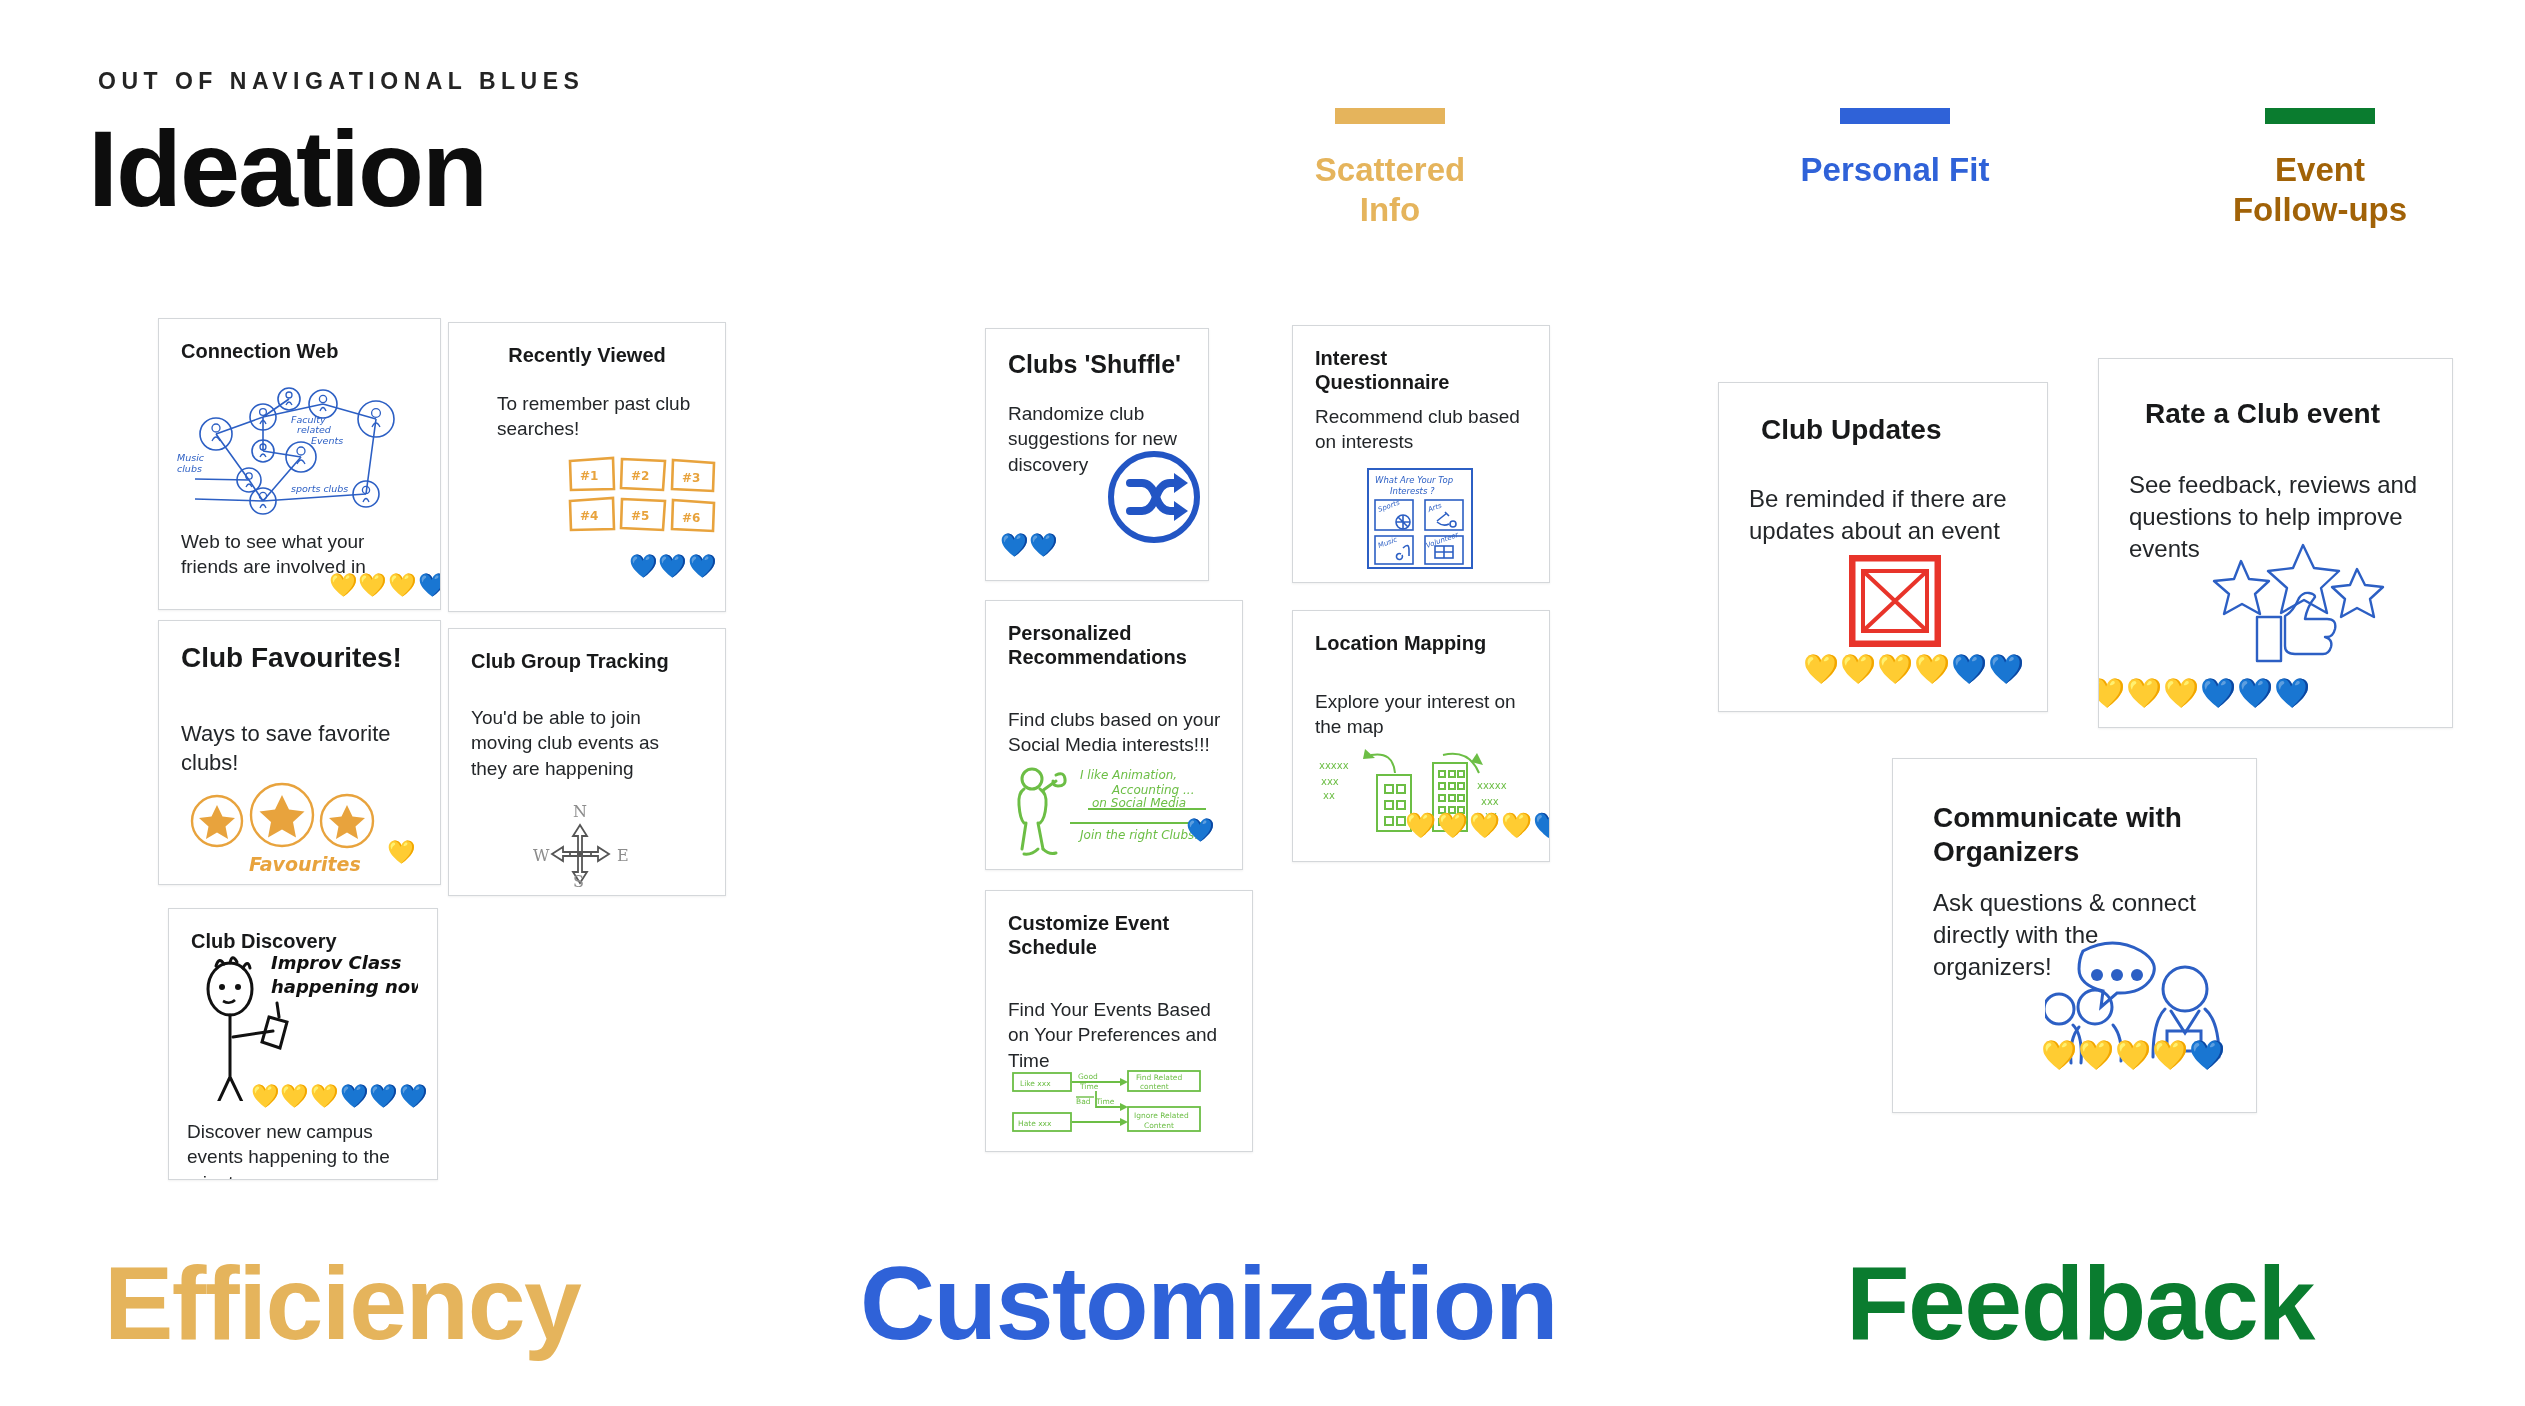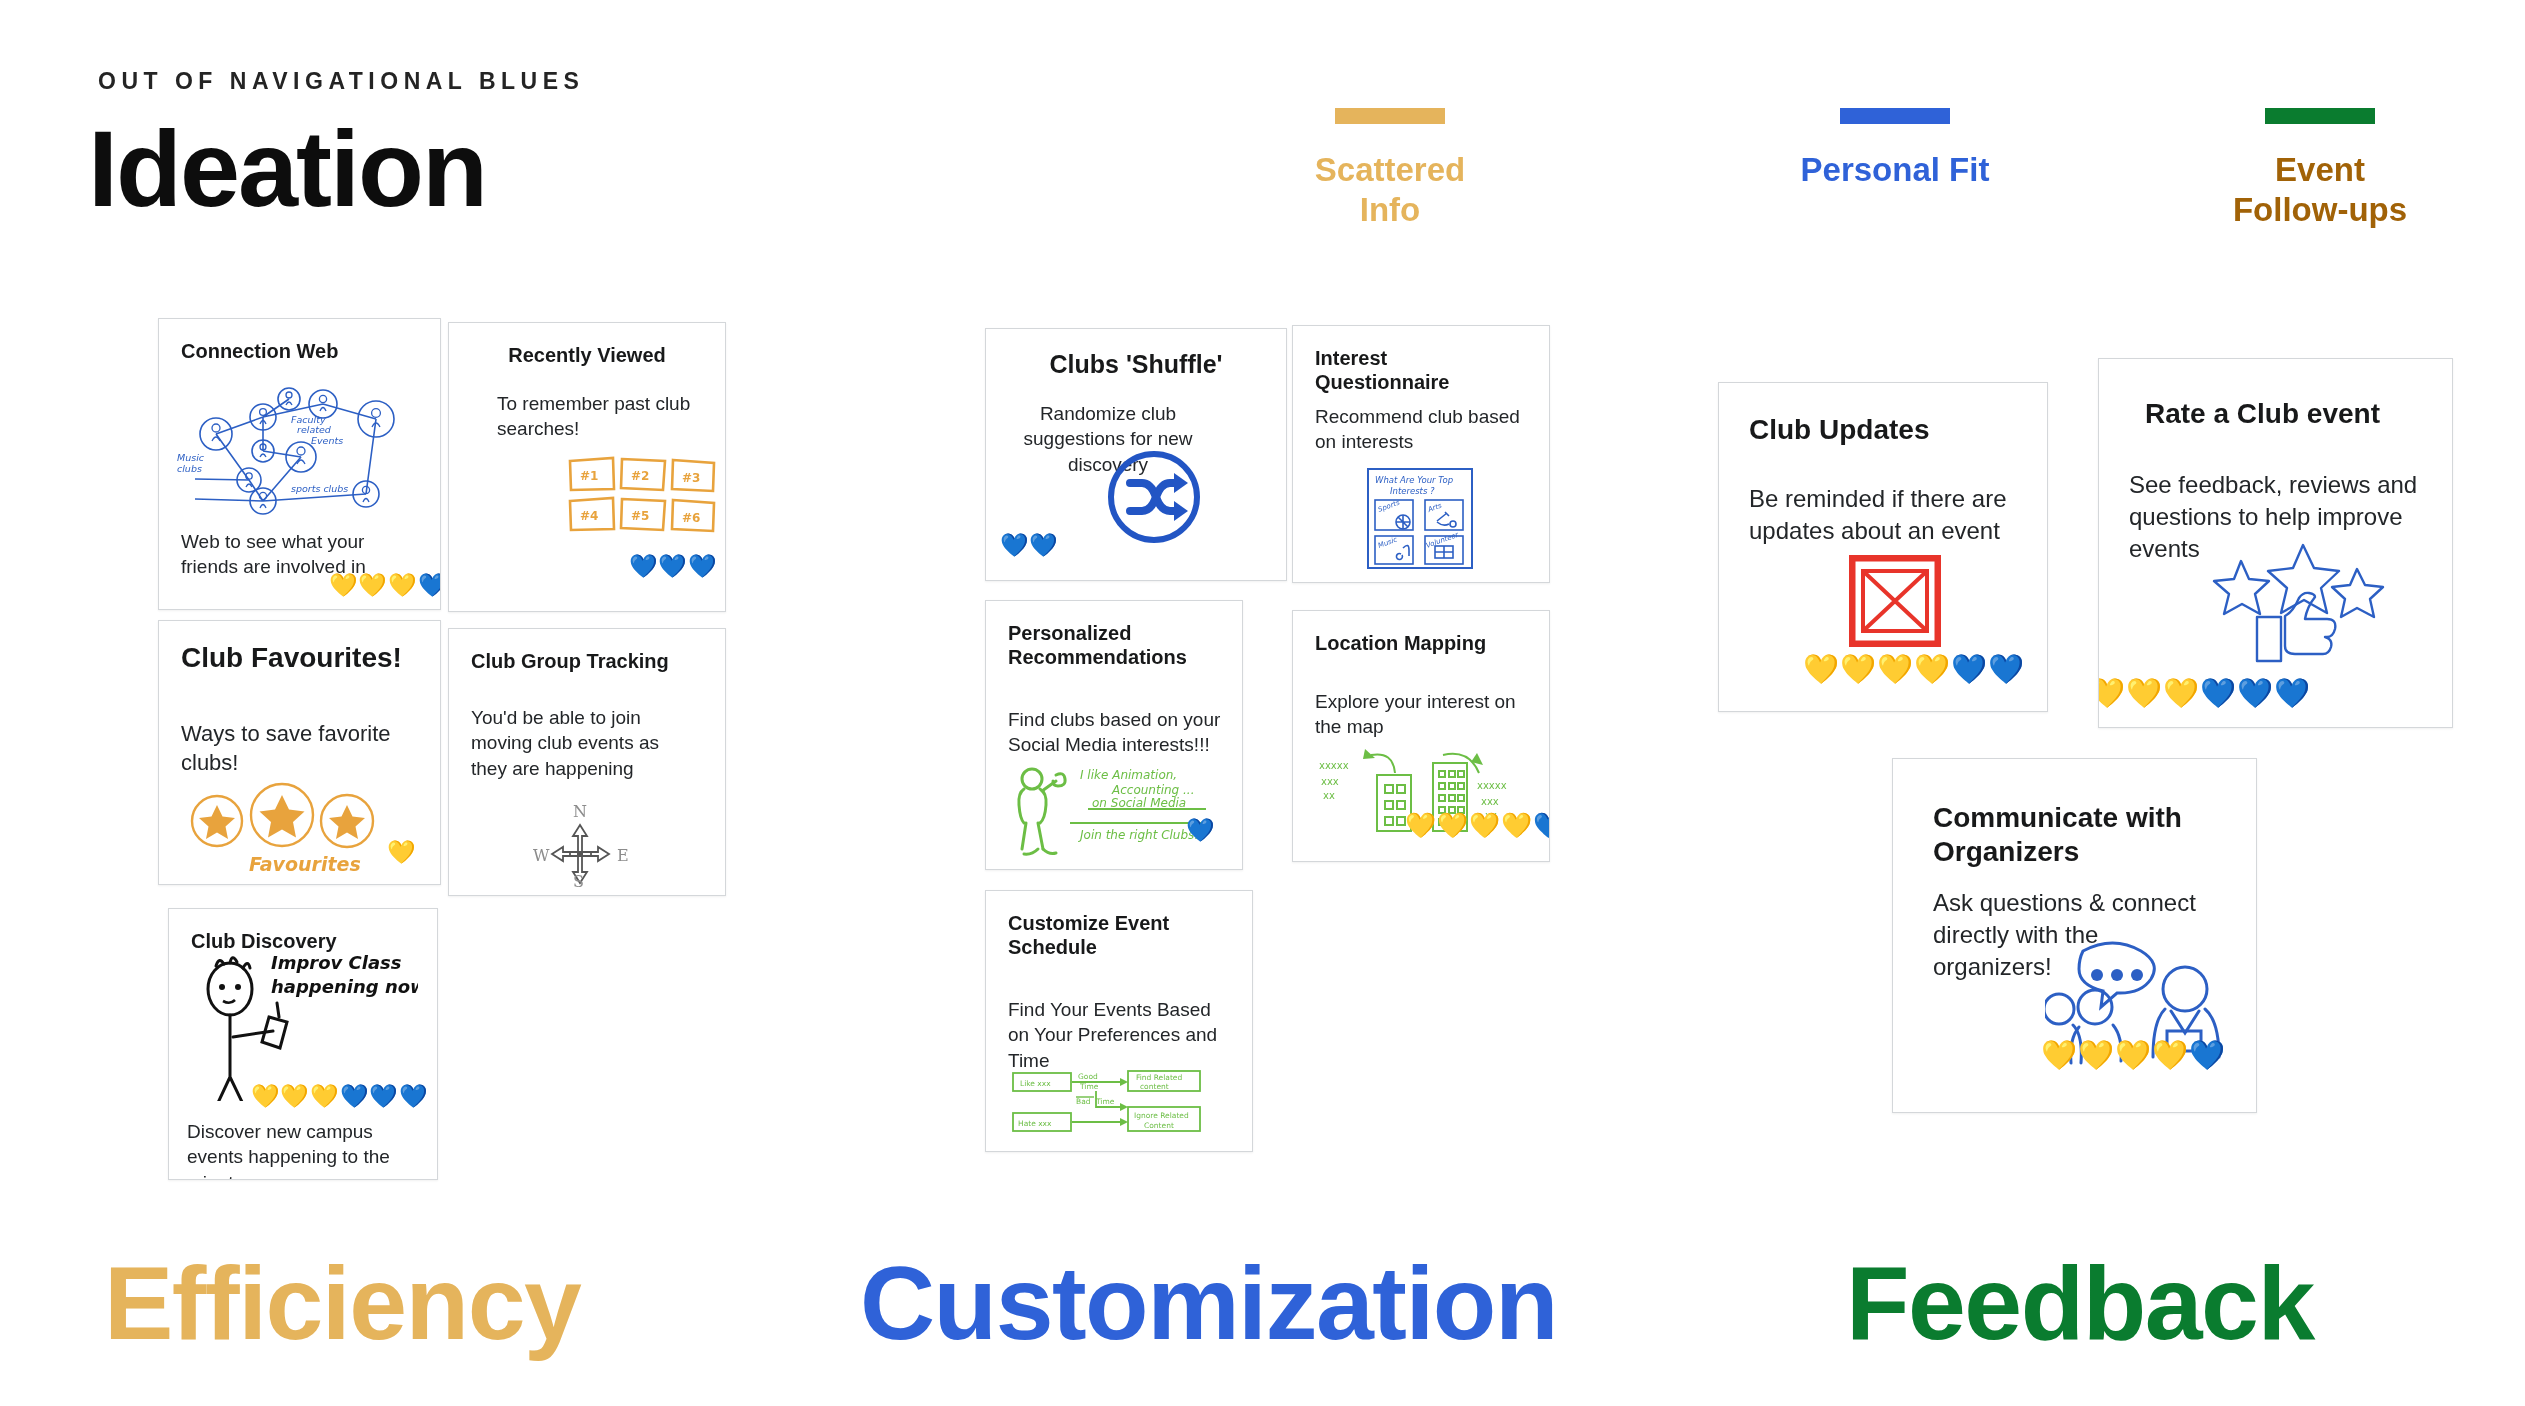--- a/index.html
+++ b/index.html
@@ -241,21 +241,21 @@
       <span>💛</span>
       <span>💛</span>
       <span>💛</span>
       <span>💙</span>
       <span>💙</span>
       <span>💙</span>
     </div>
     <p class="sm" style="position:absolute; left:18px; top:210px; width:245px;">Discover new campus events happening to the minute</p>
   </div>
 
-  <div class="card" style="left:985px; top:328px; width:302px; height:253px;text-align:center;">
+  <div class="card" style="left:985px; top:328px; width:224px; height:253px;">
     <h3>Clubs 'Shuffle'</h3>
     <p class="sm" style="position:absolute; left:22px; top:72px; width:200px;">Randomize club suggestions for new discovery</p>
     <svg class="sketch" style="left:118px; top:118px;" width="100" height="100" viewBox="0 0 100 100">
       <circle cx="50" cy="50" r="43" stroke="#2255c4" stroke-width="6" fill="none"></circle>
       <g stroke="#2255c4" stroke-width="8" fill="none" stroke-linecap="round">
         <path d="M26 36 h12 q9 0 14 14 q5 14 14 14 h8"></path>
         <path d="M26 64 h12 q9 0 14 -14 q5 -14 14 -14 h8"></path>
       </g>
       <g fill="#2255c4">
         <path d="M70 26 l14 10 -14 10 Z"></path>
@@ -409,21 +409,21 @@
     <div class="hearts" style="left:112px; top:202px; font-size:25px;">
       <span>💛</span>
       <span>💛</span>
       <span>💛</span>
       <span>💛</span>
       <span>💙</span>
     </div>
   </div>
 
   <div class="card" style="left:1718px; top:382px; width:330px; height:330px;">
-    <h3 class="lg" style="margin-top:10px; margin-left:8px;">Club Updates</h3>
+    <h3 class="lg" style="margin-top:10px; margin-left:20px;">Club Updates</h3>
     <p class="lg" style="position:absolute; left:30px; top:100px; width:280px;">Be reminded if there are updates about an event</p>
     <svg class="sketch" style="left:130px; top:172px;" width="92" height="92" viewBox="0 0 92 92">
       <rect x="3" y="3" width="86" height="86" stroke="#e8342a" stroke-width="7" fill="none"></rect>
       <rect x="14" y="16" width="64" height="60" stroke="#e8342a" stroke-width="4" fill="none"></rect>
       <path d="M14 16 L78 76 M78 16 L14 76" stroke="#e8342a" stroke-width="4" fill="none"></path>
     </svg>
     <div class="hearts" style="left:84px; top:272px; font-size:29px;">
       <span>💛</span>
       <span>💛</span>
       <span>💛</span>

